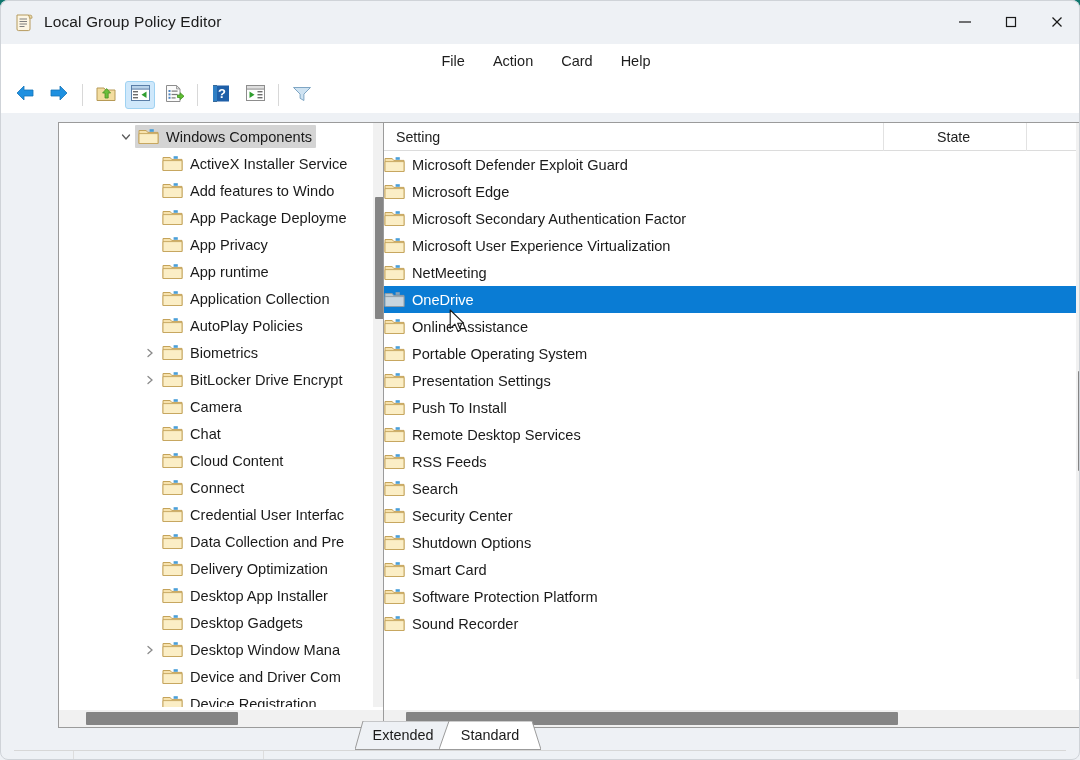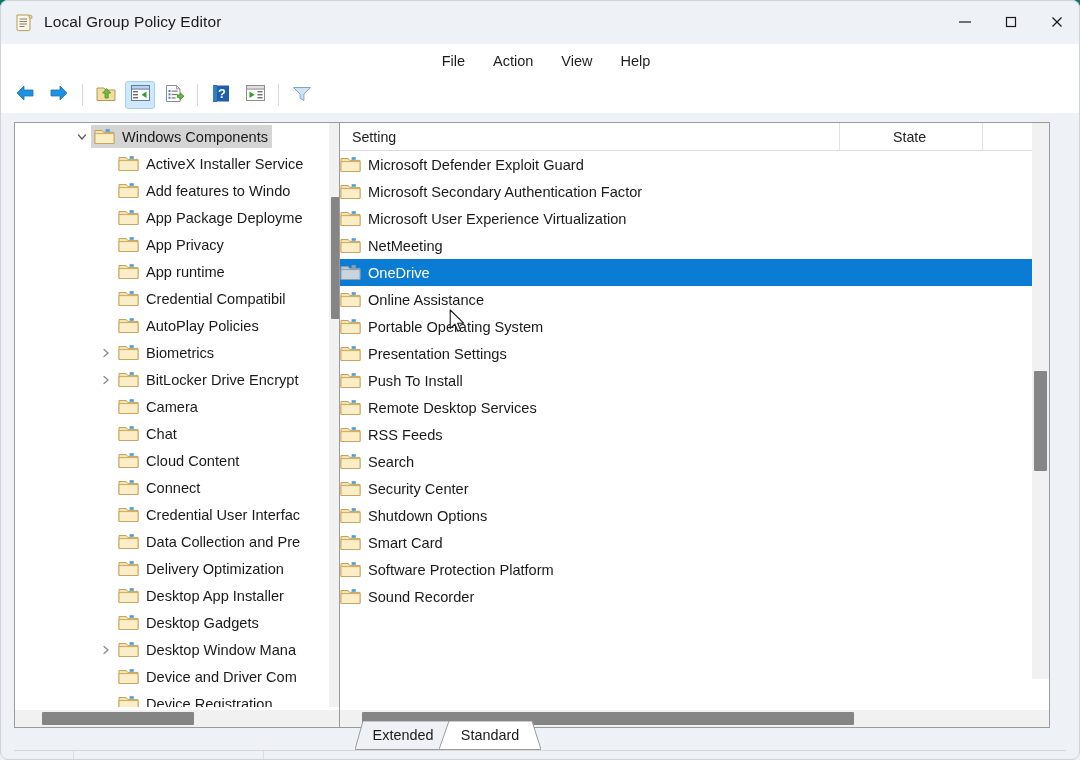--- a/index.html
+++ b/index.html
@@ -83,20 +83,21 @@
     position: absolute; left: 0; top: 113px;
     width: 1080px; height: 647px;
     background: #eef1f5;
   }
   .pane {
     position: absolute;
     background: #ffffff;
     border: 1px solid #9b9b9b;
     box-sizing: border-box;
     overflow: hidden;
+    margin-left: 44px;
   }
   
   .left-pane {
     left: 14px; top: 9px; width: 333px; height: 606px;
   }
   .tree-scroll {
     position: absolute; left: 0; top: 0;
     width: 312px; height: 584px; overflow: hidden;
   }
   .tree-row {
@@ -242,21 +243,21 @@
             <line x1="3.5" y1="3.5" x2="12.5" y2="12.5" stroke="#1a1a1a" stroke-width="1.2"></line>
             <line x1="12.5" y1="3.5" x2="3.5" y2="12.5" stroke="#1a1a1a" stroke-width="1.2"></line>
           </svg>
       </div>
     </div>
   </div>
 
   <div class="menubar">
     <div class="menu-item">File</div>
     <div class="menu-item">Action</div>
-    <div class="menu-item">View</div>
+    <div class="menu-item">Card</div>
     <div class="menu-item">Help</div>
   </div>
 
   <div class="toolbar">
     <div class="tb-pad"></div>
     <div class="tb-btn">
       <span>
         <svg width="22" height="18" viewBox="0 0 22 18">
           <path d="M10 2 L3 9 L10 16 L10 12 L19 12 L19 6 L10 6 Z" fill="#1e90e0" stroke="#1573b8" stroke-width=".8" stroke-linejoin="round"></path>
         </svg>
@@ -426,21 +427,21 @@
           </div>
           <div class="tree-row">
             <div class="tree-indent" style="width: 82px;"></div>
             <div class="twisty"></div>
             <div class="tree-label-bg">
               <span class="folder"><svg width="21" height="17" viewBox="0 0 21 17">
                   <path d="M1 2.5 h7.2 l1.5 1.9 H20 V15.5 H1 Z" fill="#f7e2ad" stroke="#c4a35a" stroke-width="1"></path>
                   <path d="M1 5.6 h19 V15.5 H1 Z" fill="#fbeec6" stroke="#c4a35a" stroke-width=".9"></path>
                   <rect x="11.6" y="1.2" width="4.2" height="2.6" fill="#4a9fd8"></rect>
                 </svg></span>
-              <span class="tree-label">Credential Compatibil</span>
+              <span class="tree-label">Application Collection</span>
             </div>
           </div>
           <div class="tree-row">
             <div class="tree-indent" style="width: 82px;"></div>
             <div class="twisty"></div>
             <div class="tree-label-bg">
               <span class="folder"><svg width="21" height="17" viewBox="0 0 21 17">
                   <path d="M1 2.5 h7.2 l1.5 1.9 H20 V15.5 H1 Z" fill="#f7e2ad" stroke="#c4a35a" stroke-width="1"></path>
                   <path d="M1 5.6 h19 V15.5 H1 Z" fill="#fbeec6" stroke="#c4a35a" stroke-width=".9"></path>
                   <rect x="11.6" y="1.2" width="4.2" height="2.6" fill="#4a9fd8"></rect>
@@ -649,20 +650,28 @@
       </div>
 
       <div class="list-scroll" id="list-rows">
           <div class="list-row">
             <span class="folder"><svg width="21" height="17" viewBox="0 0 21 17">
                 <path d="M1 2.5 h7.2 l1.5 1.9 H20 V15.5 H1 Z" fill="#f7e2ad" stroke="#c4a35a" stroke-width="1"></path>
                 <path d="M1 5.6 h19 V15.5 H1 Z" fill="#fbeec6" stroke="#c4a35a" stroke-width=".9"></path>
                 <rect x="11.6" y="1.2" width="4.2" height="2.6" fill="#4a9fd8"></rect>
               </svg></span>
             <span class="list-label">Microsoft Defender Exploit Guard</span>
+          </div>
+          <div class="list-row">
+            <span class="folder"><svg width="21" height="17" viewBox="0 0 21 17">
+                <path d="M1 2.5 h7.2 l1.5 1.9 H20 V15.5 H1 Z" fill="#f7e2ad" stroke="#c4a35a" stroke-width="1"></path>
+                <path d="M1 5.6 h19 V15.5 H1 Z" fill="#fbeec6" stroke="#c4a35a" stroke-width=".9"></path>
+                <rect x="11.6" y="1.2" width="4.2" height="2.6" fill="#4a9fd8"></rect>
+              </svg></span>
+            <span class="list-label">Microsoft Edge</span>
           </div>
           <div class="list-row">
             <span class="folder"><svg width="21" height="17" viewBox="0 0 21 17">
                 <path d="M1 2.5 h7.2 l1.5 1.9 H20 V15.5 H1 Z" fill="#f7e2ad" stroke="#c4a35a" stroke-width="1"></path>
                 <path d="M1 5.6 h19 V15.5 H1 Z" fill="#fbeec6" stroke="#c4a35a" stroke-width=".9"></path>
                 <rect x="11.6" y="1.2" width="4.2" height="2.6" fill="#4a9fd8"></rect>
               </svg></span>
             <span class="list-label">Microsoft Secondary Authentication Factor</span>
           </div>
           <div class="list-row">

